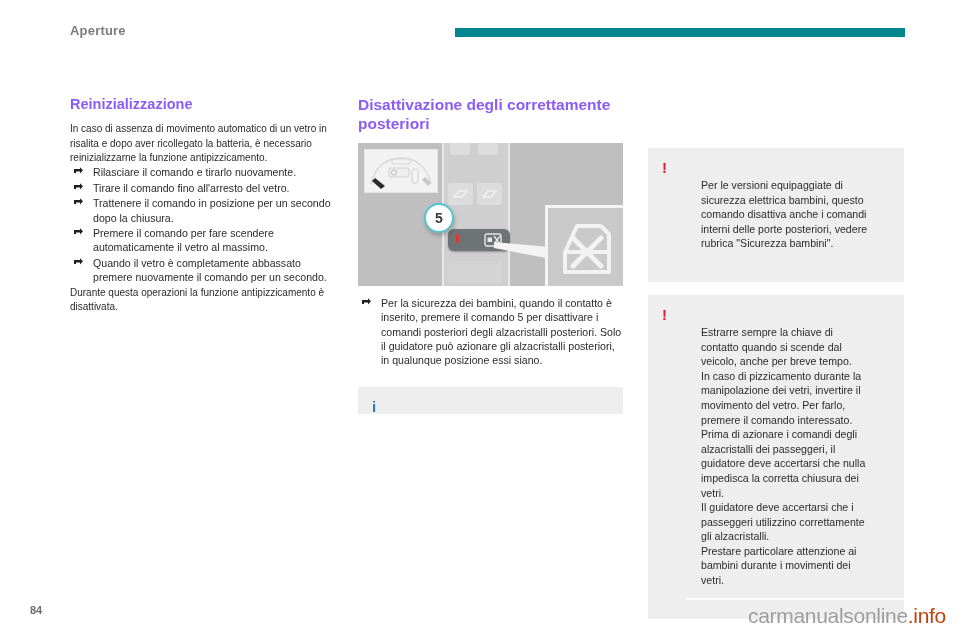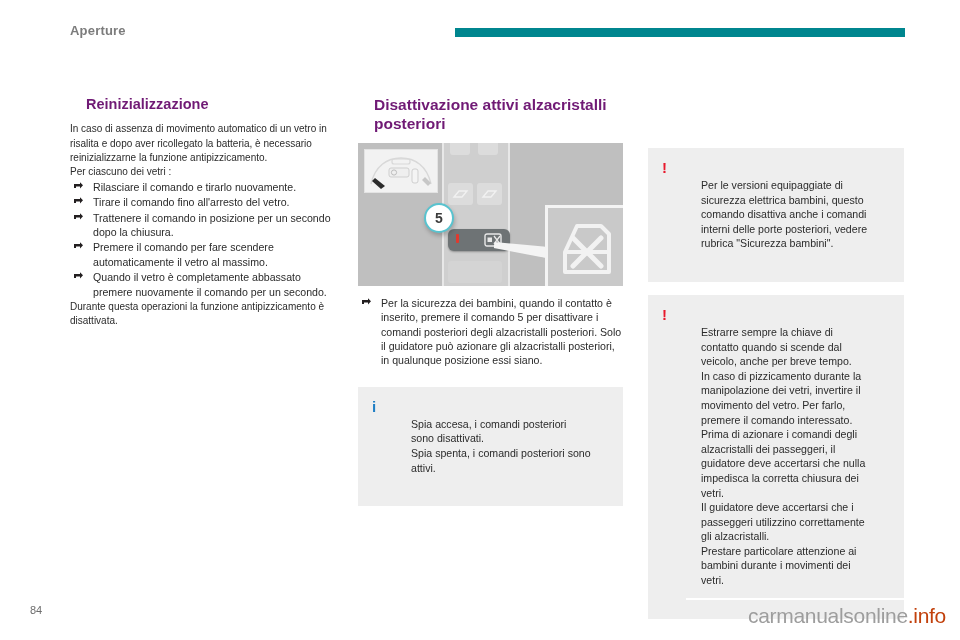--- a/index.html
+++ b/index.html
@@ -22,22 +22,22 @@
     position:absolute;left:455px;top:28px;
     width:450px;height:9px;background:#00868f;
   }
   
   .col{position:absolute;top:95px;width:265px;}
   .col-left{left:70px;}
   .col-mid{left:358px;}
   .col-right{left:648px;}
 
   .sec-title{
-    font-size:14.5px;font-weight:bold;color:#701a75;
-    line-height:1.25;margin:0 0 9px 16px;
+    font-size:14.5px;font-weight:bold;color:#8b5cf6;
+    line-height:1.25;margin:0 0 9px 0;
   }
   .sec-title.big{font-size:15.5px;}
 
   .body-txt{
     font-size:10px;line-height:14.4px;color:#2b2b2b;margin:0;
   }
 
   
   ul.blist{list-style:none;margin:0;padding:0;}
   ul.blist li{
@@ -106,41 +106,40 @@
   .note.info .nicon{color:#1f7ec4;}
   .note.warn .nicon{color:#e8192c;}
   .note p{margin:17px;}
 
   .col-right .note{width:256px;box-sizing:border-box;}
   .col-right .note + .note{margin-top:13px;}
 
   
   .page-num{
     position:absolute;left:22px;top:604px;
-    font-size:11px;font-weight:normal;color:#6d6d6d;padding-left:8px;
+    font-size:11px;font-weight:bold;color:#6d6d6d;padding-left:8px;
   }
   .watermark{
     position:absolute;right:14px;top:604px;
     font-size:21px;color:#9d9d9d;letter-spacing:-.3px;
   }
   .watermark .dim{color:#c2410c;}
   .wm-rule{
     position:absolute;right:14px;top:598px;width:260px;height:2px;background:#ffffff;
   }
 </style>
 </head>
 <body>
 
 <div class="hdr-title">Aperture</div>
 <div class="hdr-bar"></div>
 
 <div class="col col-left">
   <h2 class="sec-title">Reinizializzazione</h2>
   <p class="body-txt">In caso di assenza di movimento automatico di un vetro in risalita e dopo aver ricollegato la batteria, è necessario reinizializzarne la funzione antipizzicamento.</p>
-  <p class="body-txt">Per ciascuno dei vetri :</p>
   <ul class="blist">
     <li>
       <span class="bmark">
         <svg width="11" height="11" viewBox="0 0 11 11">
             <path d="M1 7 L1 3 L7 3 L7 1.2 L10 4.3 L7 7.4 L7 5.6 L3 5.6 L3 7 Z" fill="#231f20"></path>
           </svg>
       </span>
       <span>Rilasciare il comando e tirarlo nuovamente.</span>
     </li>
     <li>
@@ -173,21 +172,21 @@
             <path d="M1 7 L1 3 L7 3 L7 1.2 L10 4.3 L7 7.4 L7 5.6 L3 5.6 L3 7 Z" fill="#231f20"></path>
           </svg>
       </span>
       <span>Quando il vetro è completamente abbassato premere nuovamente il comando per un secondo.</span>
     </li>
   </ul>
   <p class="body-txt">Durante questa operazioni la funzione antipizzicamento è disattivata.</p>
 </div>
 
 <div class="col col-mid">
-  <h2 class="sec-title big">Disattivazione attivi alzacristalli posteriori</h2>
+  <h2 class="sec-title big">Disattivazione degli correttamente posteriori</h2>
 
   <div class="figure">
 
     <div class="fig-thumb">
       <svg width="72" height="42" viewBox="0 0 72 42">
         <path d="M6 34 C10 16 22 8 36 8 C50 8 62 16 66 34" fill="none" stroke="#d8d8d8" stroke-width="1.4"></path>
         <rect x="27" y="9" width="18" height="5" rx="2" fill="none" stroke="#d8d8d8" stroke-width="1.2"></rect>
         <rect x="24" y="18" width="20" height="9" rx="2" fill="#efefef" stroke="#cfcfcf" stroke-width="1"></rect>
         <circle cx="29" cy="22.5" r="2.6" fill="none" stroke="#bdbdbd" stroke-width="1"></circle>
         <rect x="47" y="19" width="6" height="14" rx="2" fill="#f4f4f4" stroke="#cfcfcf" stroke-width="1"></rect>
@@ -238,22 +237,20 @@
         <svg width="11" height="11" viewBox="0 0 11 11">
             <path d="M1 7 L1 3 L7 3 L7 1.2 L10 4.3 L7 7.4 L7 5.6 L3 5.6 L3 7 Z" fill="#231f20"></path>
           </svg>
       </span>
       <span>Per la sicurezza dei bambini, quando il contatto è inserito, premere il comando 5 per disattivare i comandi posteriori degli alzacristalli posteriori. Solo il guidatore può azionare gli alzacristalli posteriori, in qualunque posizione essi siano.</span>
     </li>
   </ul>
 
   <div class="note info" style="margin-top:19px;">
     <span class="nicon">i</span>
-    <p style="white-space:pre-line;">Spia accesa, i comandi posteriori sono disattivati.
-Spia spenta, i comandi posteriori sono attivi.</p>
   </div>
 </div>
 
 <div class="col col-right" style="top:148px;">
   <div class="note warn">
     <span class="nicon">!</span>
     <p style="white-space:pre-line;">Per le versioni equipaggiate di sicurezza elettrica bambini, questo comando disattiva anche i comandi interni delle porte posteriori, vedere rubrica "Sicurezza bambini".</p>
   </div>
   <div class="note warn">
     <span class="nicon">!</span>

